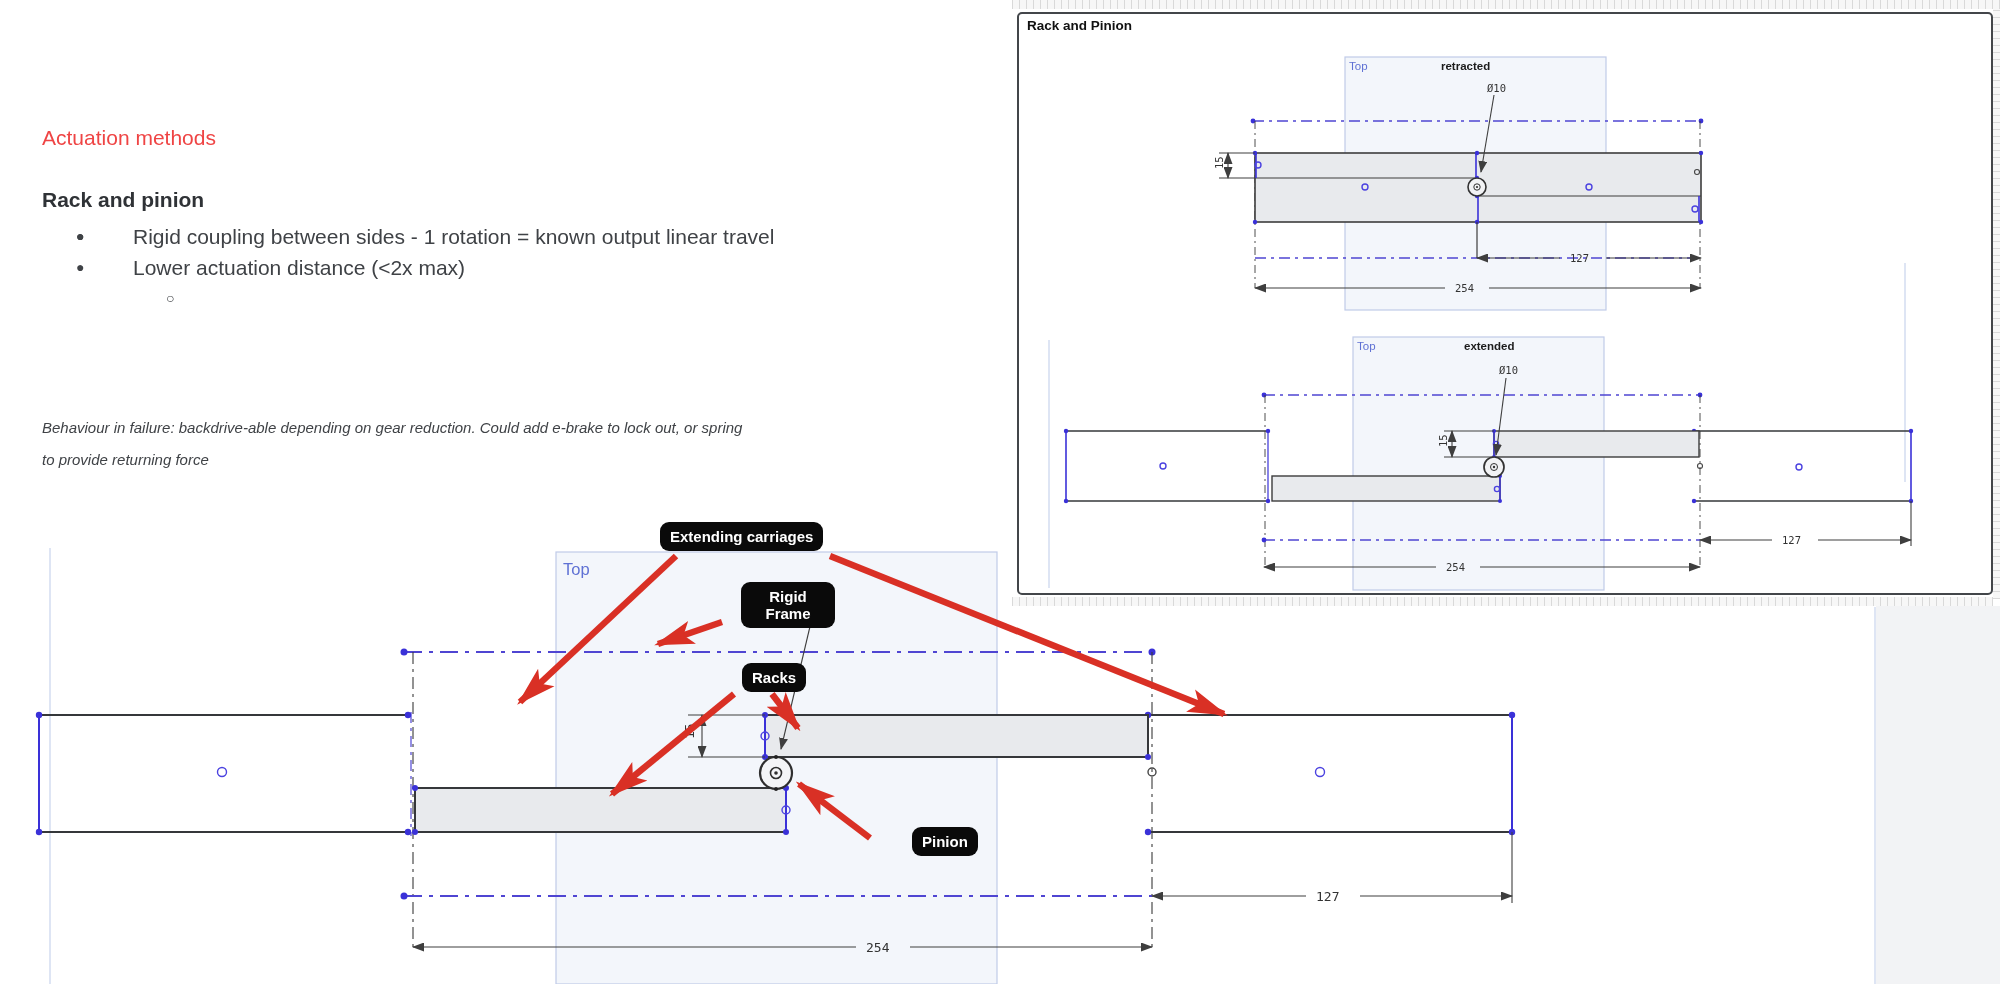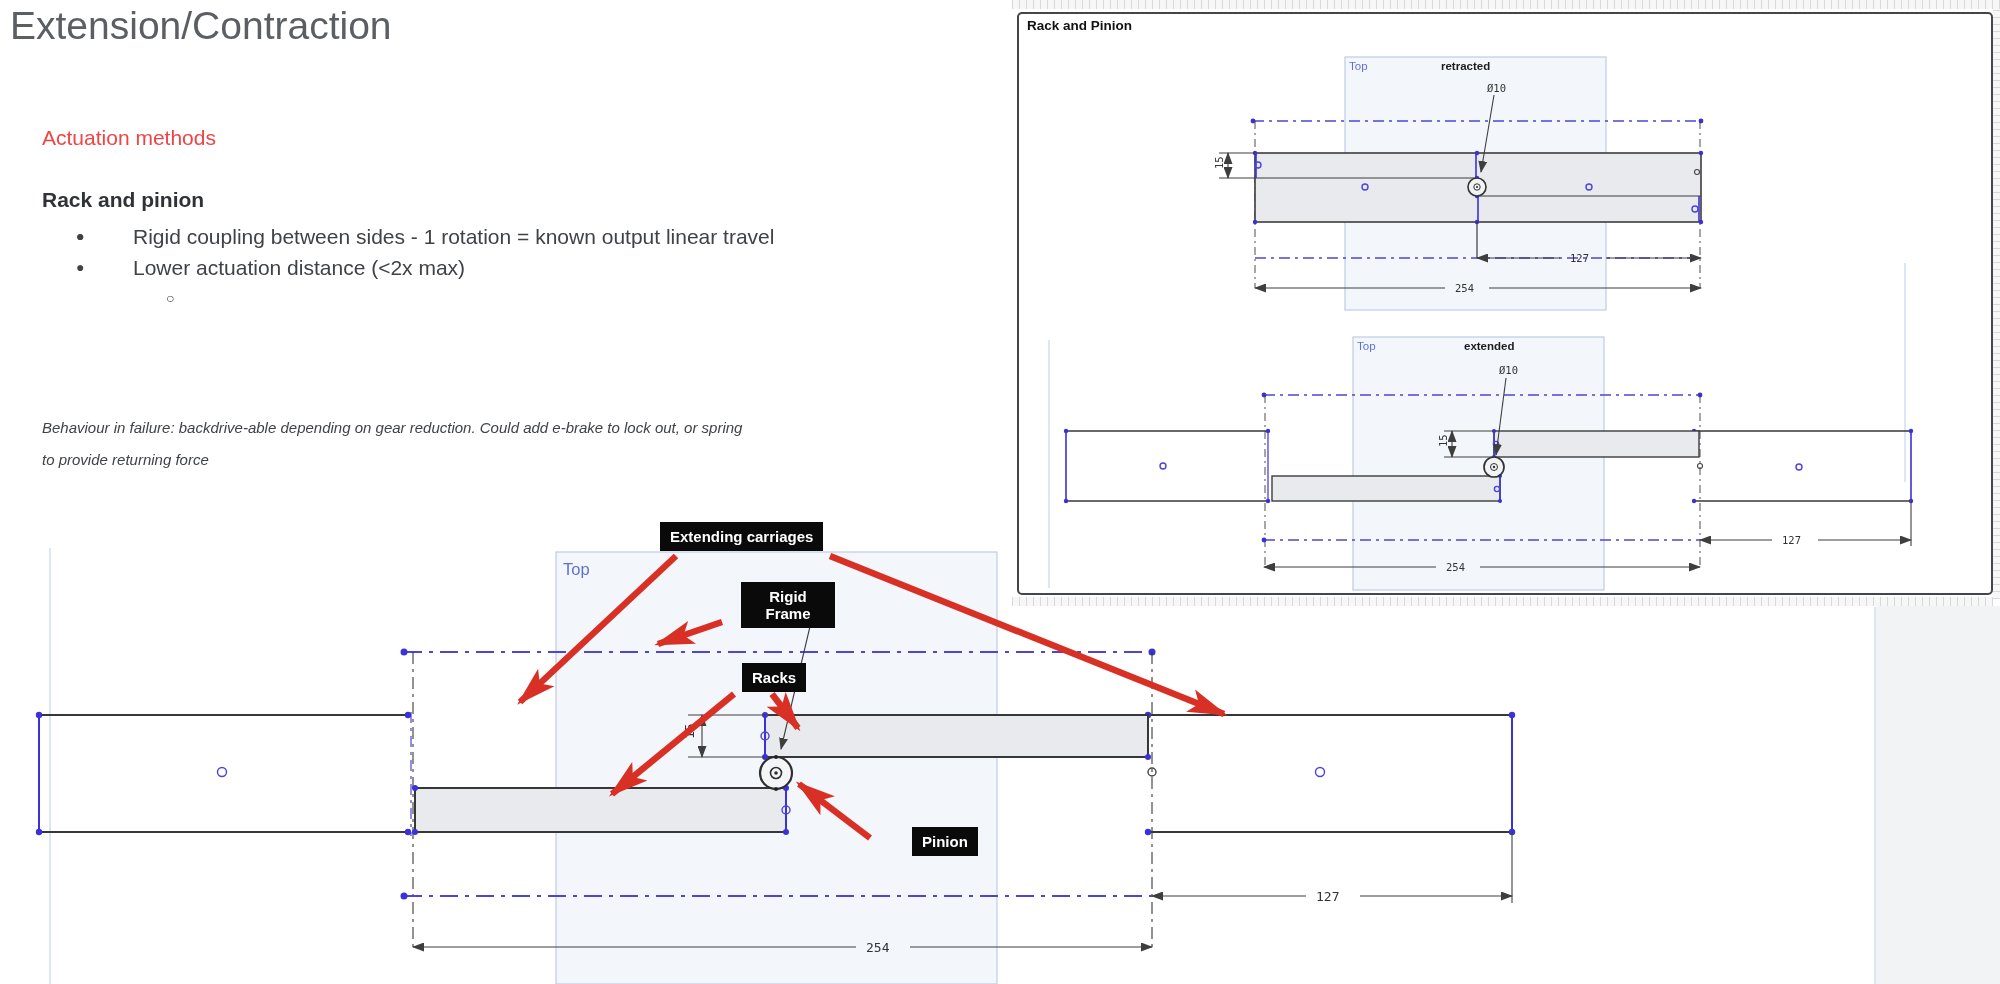--- a/index.html
+++ b/index.html
@@ -25,21 +25,21 @@
          border:2px solid #43464a;border-radius:5px;box-sizing:border-box;}
   .panel-title{position:absolute;left:8px;top:4px;font-size:13.5px;font-weight:bold;color:#111;}
 
   
   .ticks-h{position:absolute;height:9px;background:repeating-linear-gradient(90deg,#d9d9d9 0 1px,#f7f7f7 1px 7px);}
   .ticks-v{position:absolute;width:7px;background:repeating-linear-gradient(0deg,#d9d9d9 0 1px,#f7f7f7 1px 7px);}
   .bg-right{position:absolute;left:1876px;top:606px;width:124px;height:378px;background:#f2f3f5;}
 
   
   .callout{position:absolute;background:#0a0a0a;color:#fff;font-weight:bold;font-size:15px;
-           padding:6px 10px;text-align:center;line-height:17px;z-index:5;}
+           padding:6px 10px;text-align:center;line-height:17px;z-index:5;border-radius:9px;}
 
   
   svg.cad{position:absolute;left:0;top:0;z-index:4;pointer-events:none;}
   .cl{stroke:#4f45d2;fill:none;}
   .clm{stroke-dasharray:18 7 4 7;stroke-width:2;}
   .clp{stroke-dasharray:11 5 3 5;stroke-width:1.4;}
   .xl{stroke:#3a3a3a;fill:none;stroke-dasharray:12 5 3 5;stroke-width:1.1;}
   .xlp{stroke:#3a3a3a;fill:none;stroke-dasharray:8 4 2 4;stroke-width:0.9;}
   .blk2{stroke:#35373a;stroke-width:2.2;fill:none;}
   .blk15{stroke:#35373a;stroke-width:1.6;fill:none;}
@@ -55,21 +55,20 @@
   .rack{fill:#e8eaed;}
   .vp{fill:#e9eef7;fill-opacity:0.55;stroke:#c0cbe8;stroke-width:1.2;}
   .guide{stroke:#ccd7ee;stroke-width:1.3;}
   .red{stroke:#d93025;stroke-width:6.5;fill:none;}
 </style>
 </head>
 <body>
 
 <div class="slide">
 
-  <div class="title">Extension/Contraction</div>
   <div class="intro">Actuation methods</div>
   <div class="heading">Rack and pinion</div>
 
   <div class="bullets">
     <div class="b-row b1">
       <span class="glyph">●</span>
     </div>
     <div class="b-row b1">
       <span class="glyph">●</span>
       <span class="b-text">Rigid coupling between sides - 1 rotation = known output linear travel</span>

